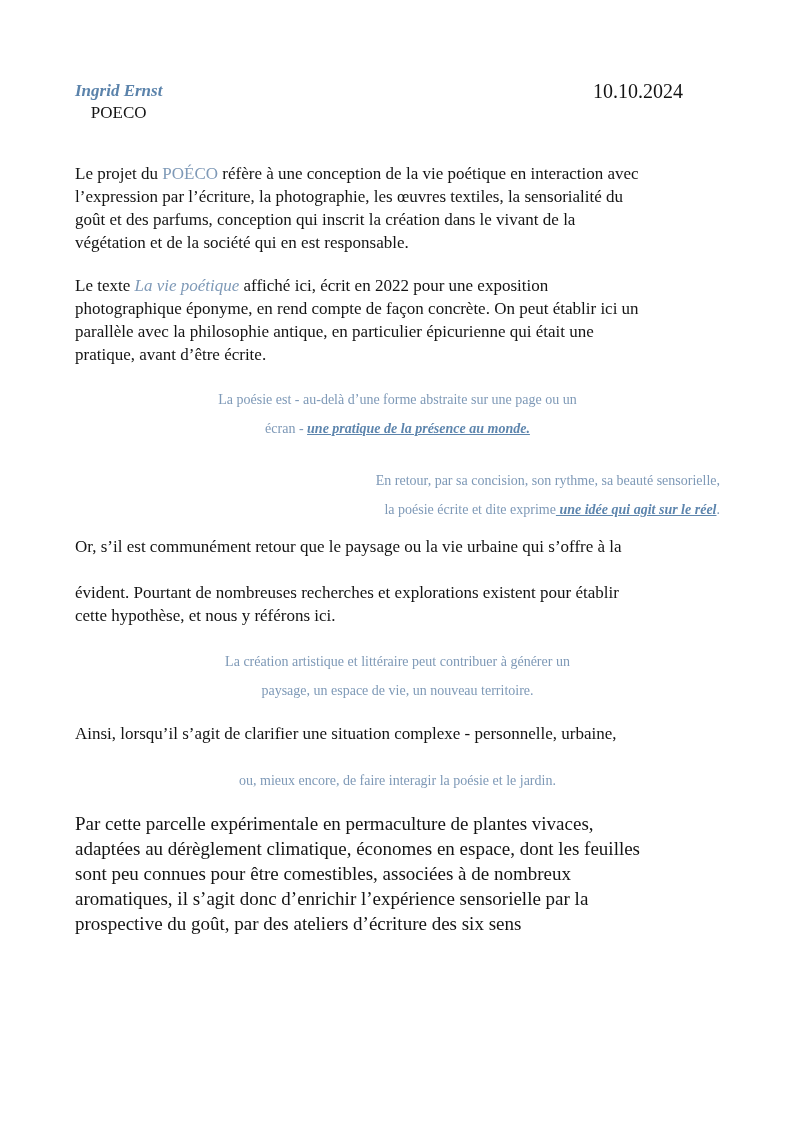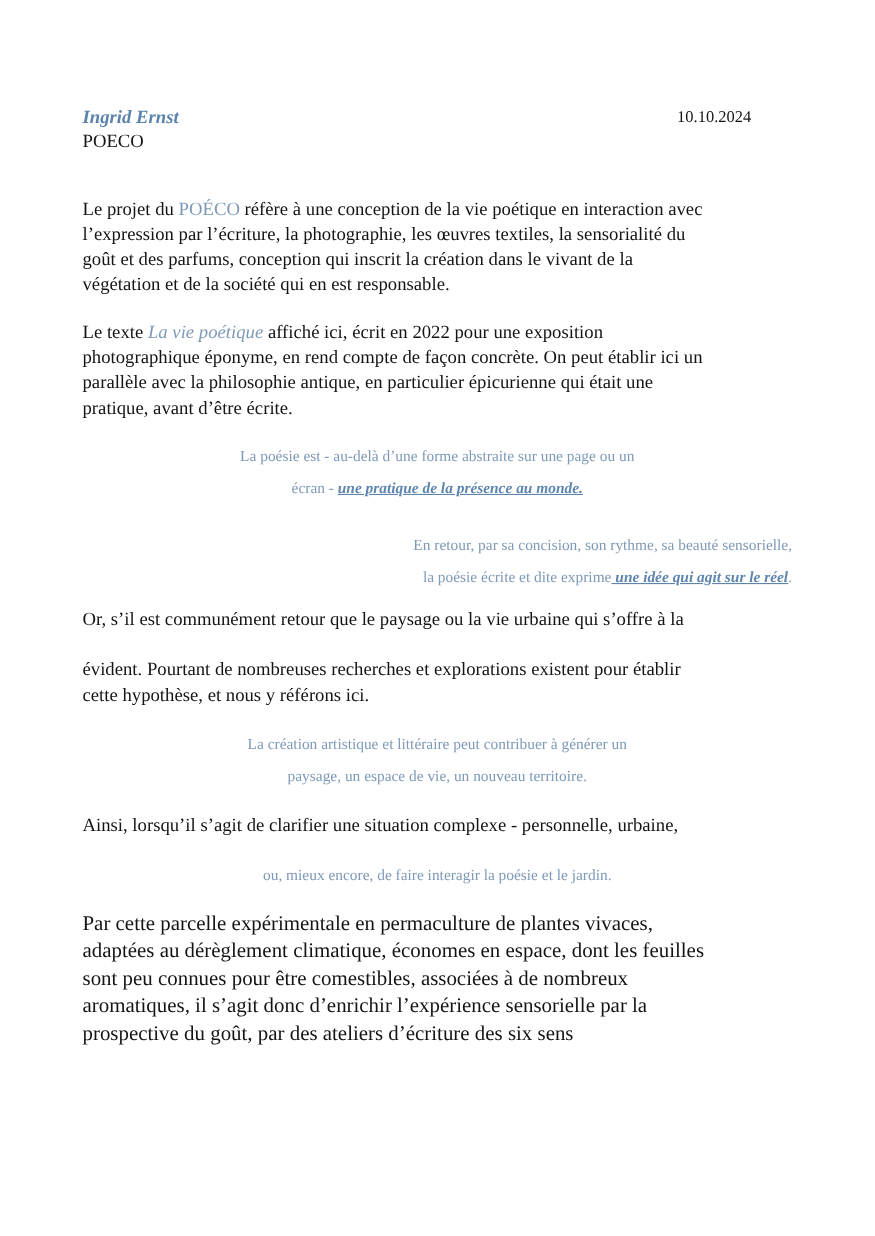--- a/index.html
+++ b/index.html
@@ -7,21 +7,21 @@
     --accent-light:#7e99b7;
     --accent-em:#5d85ad;
     --ink:#141414;
   }
   *{ box-sizing:border-box; }
   html,body{ margin:0; padding:0; background:#ffffff; }
   .page{
     position:relative;
     width:795px;
     height:936px;
-    margin:16px auto;
+    margin:0 auto;
     background:#ffffff;
     font-family:"Liberation Serif", serif;
     color:var(--ink);
     overflow:hidden;
   }
   .content{
     padding:80px 75px 0 75px;
   }
   
   .doc-header{
@@ -31,27 +31,27 @@
   }
   .header-left div{
     font-size:17px;
     line-height:22px;
   }
   .author{
     color:var(--accent);
     font-style:italic;
     font-weight:bold;
   }
-  .org{ color:var(--ink); }
+  .org{ color:var(--ink);text-align:center; }
   .subtitle{
     color:var(--accent);
     font-weight:bold;
   }
   .date{
-    font-size:15px;
+    font-size:20px;
     line-height:22px;
     color:var(--ink);
     margin-right:37px;
   }
   
   .doc-body{ margin-top:38px; }
   .block{ margin:0; }
   .body-para{
     font-size:17px;
     line-height:23px;

